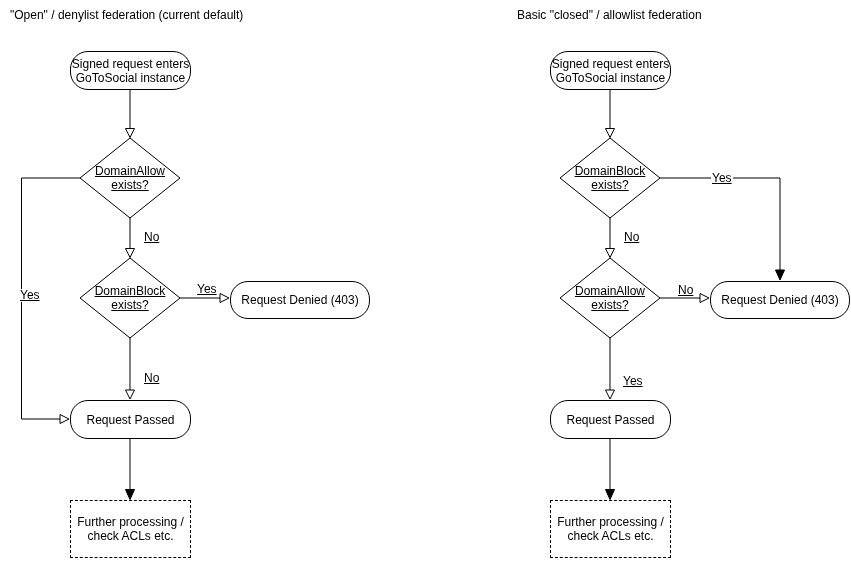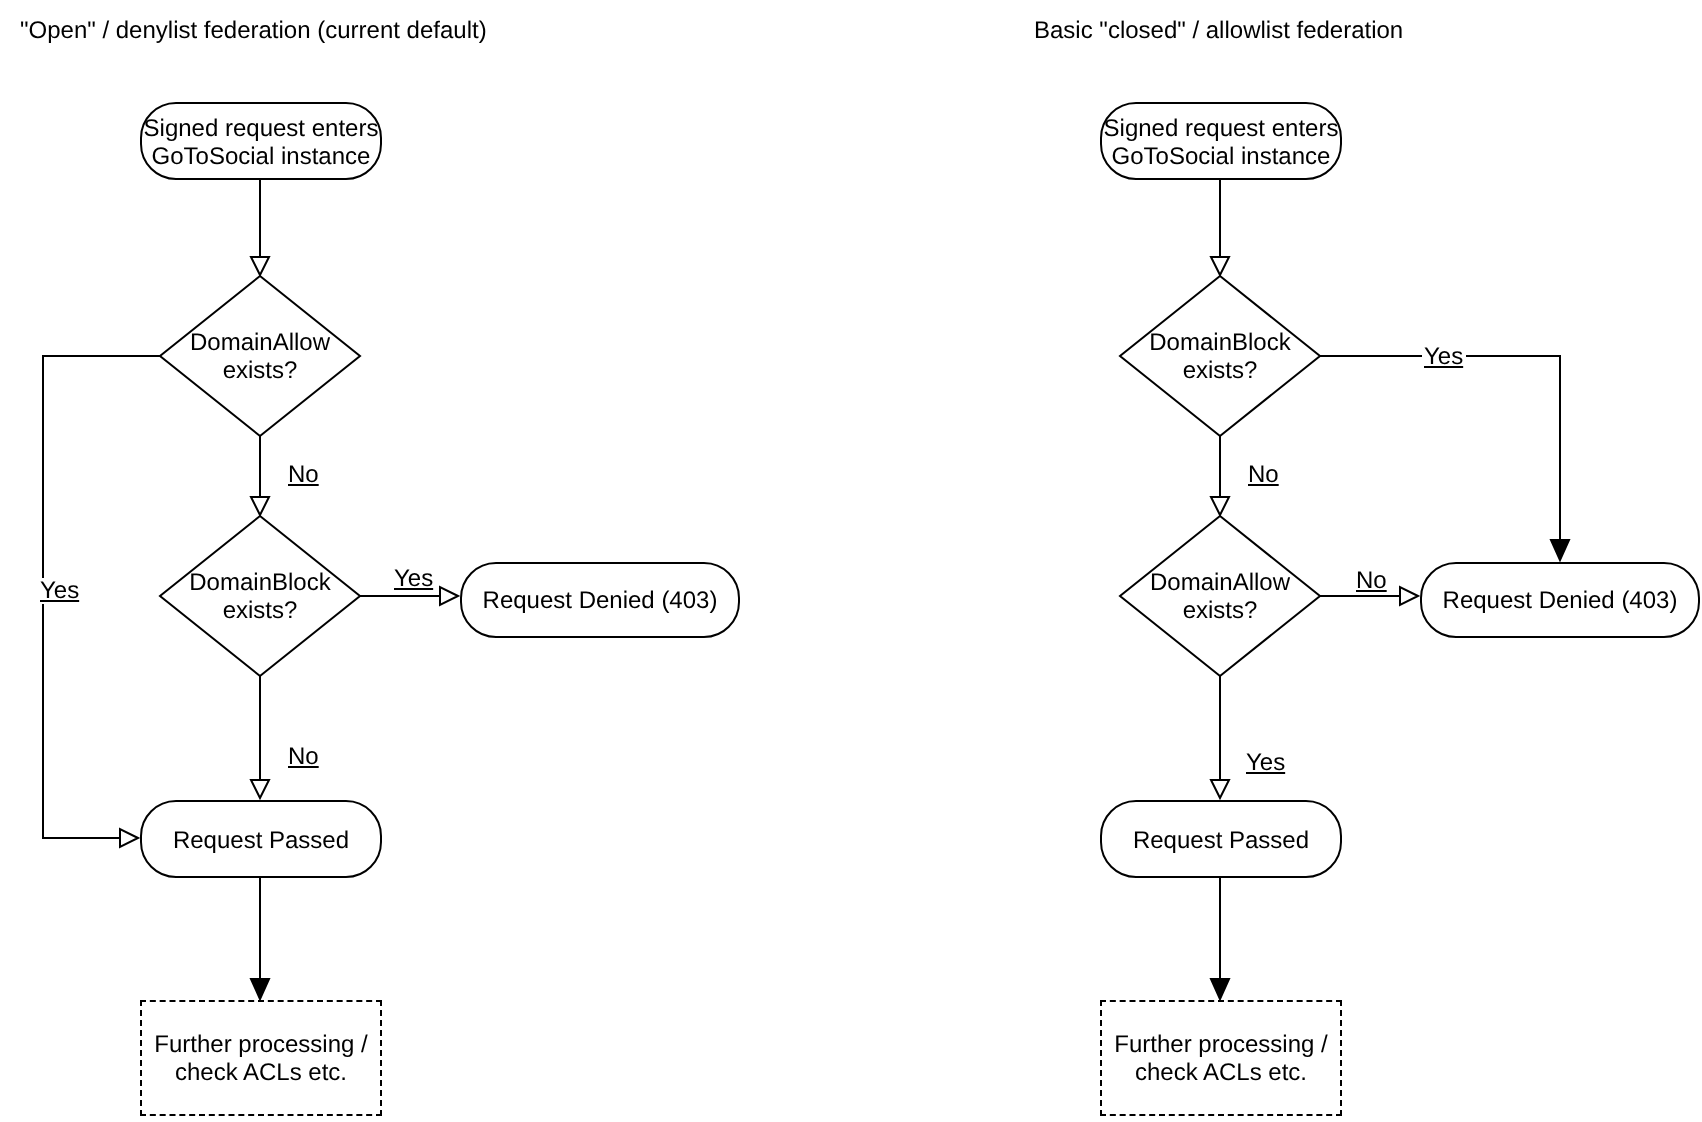--- a/index.html
+++ b/index.html
@@ -66,20 +66,21 @@
   .node.dashed  { border-style: dashed; border-radius: 0; }
   .diamond-label {
     position: absolute;
     display: flex;
     align-items: center;
     justify-content: center;
     text-align: center;
     white-space: pre-line;
     font-size: 12px;
     line-height: 14px;
+    text-decoration: underline;
   }
   .edge-label {
     position: absolute;
     font-size: 12px;
     line-height: 13px;
     background: #ffffff;
     padding: 0 1px;
     white-space: nowrap;
     text-decoration: underline;
   }

